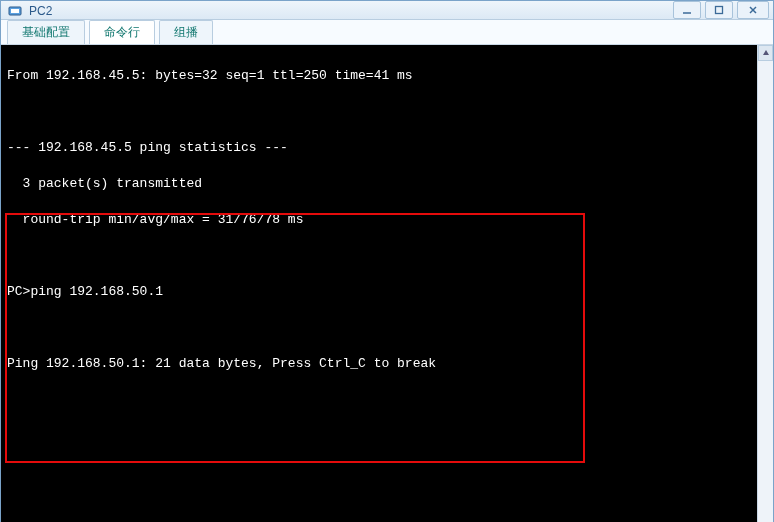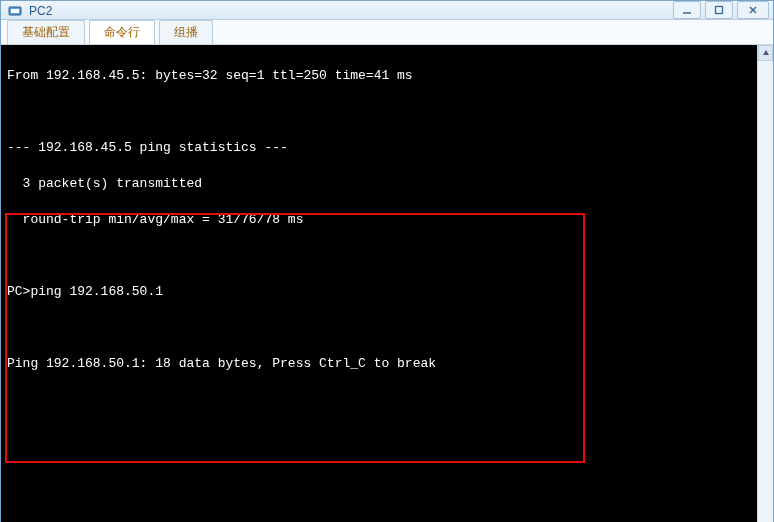--- a/index.html
+++ b/index.html
@@ -51,21 +51,21 @@
     border-bottom: 1px solid #c9d8e6;
     display: flex;
     align-items: flex-end;
     padding: 0 6px;
     gap: 4px;
   }
   .tab {
     height: 24px;
     padding: 0 14px;
     font-size: 12px;
-    color: #a16207;
+    color: #0f766e;
     background: #fff;
     border: 1px solid #b8cde0;
     border-bottom: none;
     border-radius: 2px 2px 0 0;
     display: flex; align-items: center;
     cursor: pointer;
   }
   .tab.inactive { background: #eef5fb; }
   .terminal-wrap {
     flex: 1;
@@ -160,21 +160,21 @@
   <div class="terminal-wrap">
     <div class="terminal">
 <div class="line">From 192.168.45.5: bytes=32 seq=1 ttl=250 time=41 ms</div>
 <div class="line"></div>
 <div class="line">--- 192.168.45.5 ping statistics ---</div>
 <div class="line">  3 packet(s) transmitted</div>
 <div class="line">  round-trip min/avg/max = 31/76/78 ms</div>
 <div class="line"></div>
 <div class="line">PC&gt;ping 192.168.50.1</div>
 <div class="line"></div>
-<div class="line">Ping 192.168.50.1: 18 data bytes, Press Ctrl_C to break</div>
+<div class="line">Ping 192.168.50.1: 21 data bytes, Press Ctrl_C to break</div>
 
 
 
 
 
 
 
 
 
 

